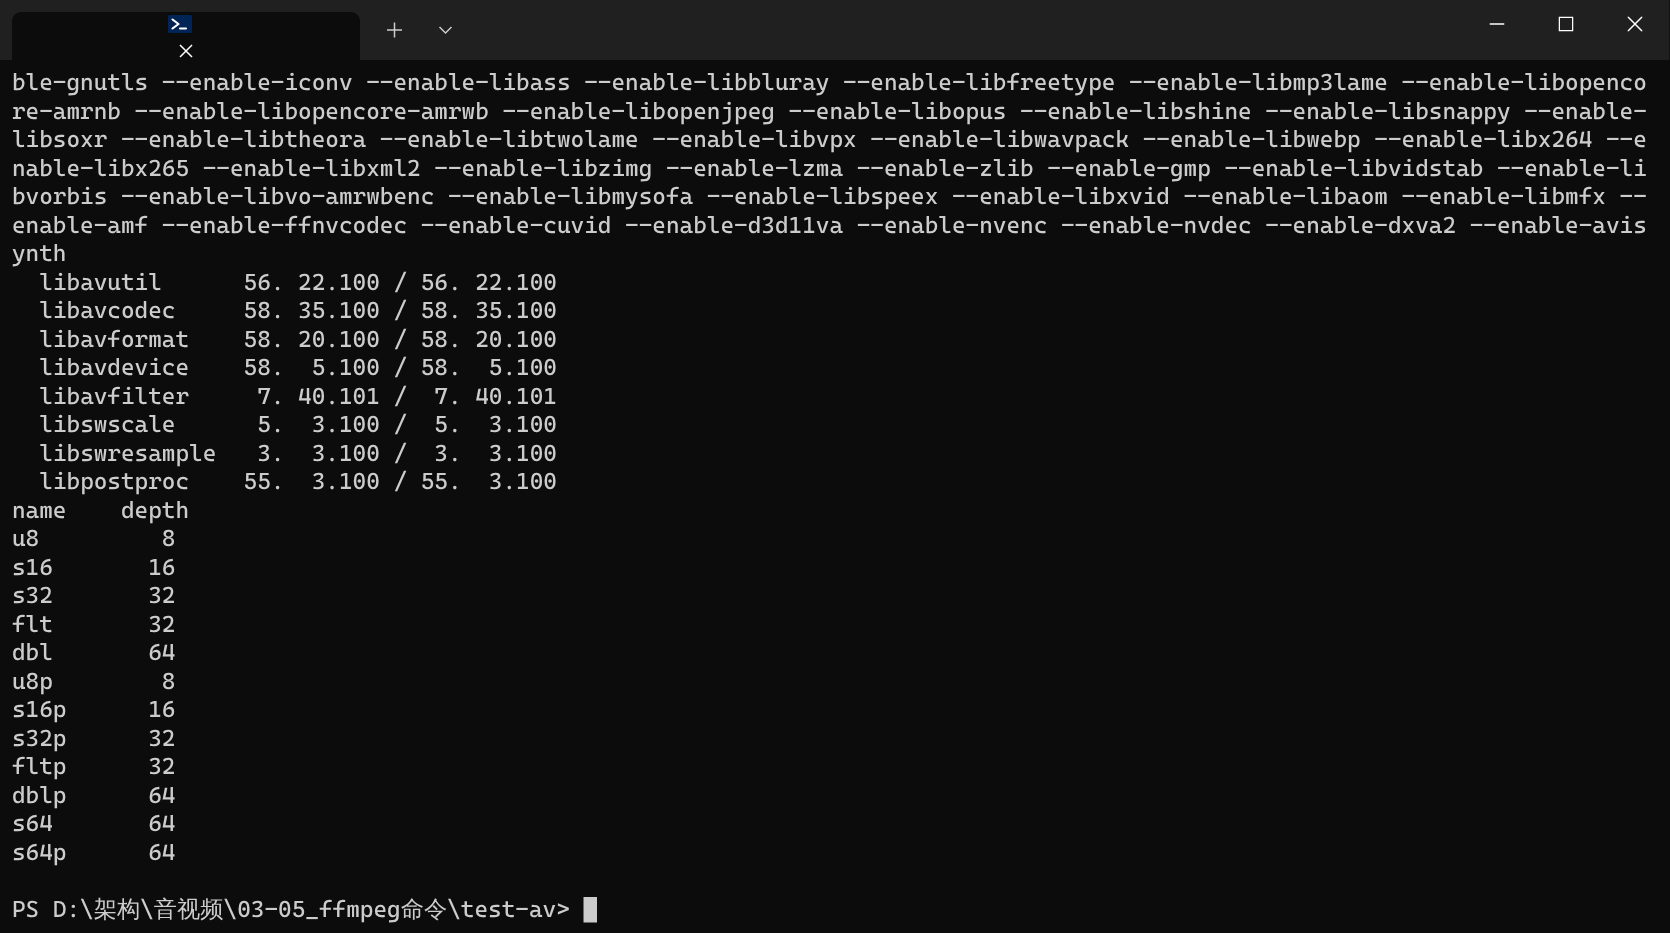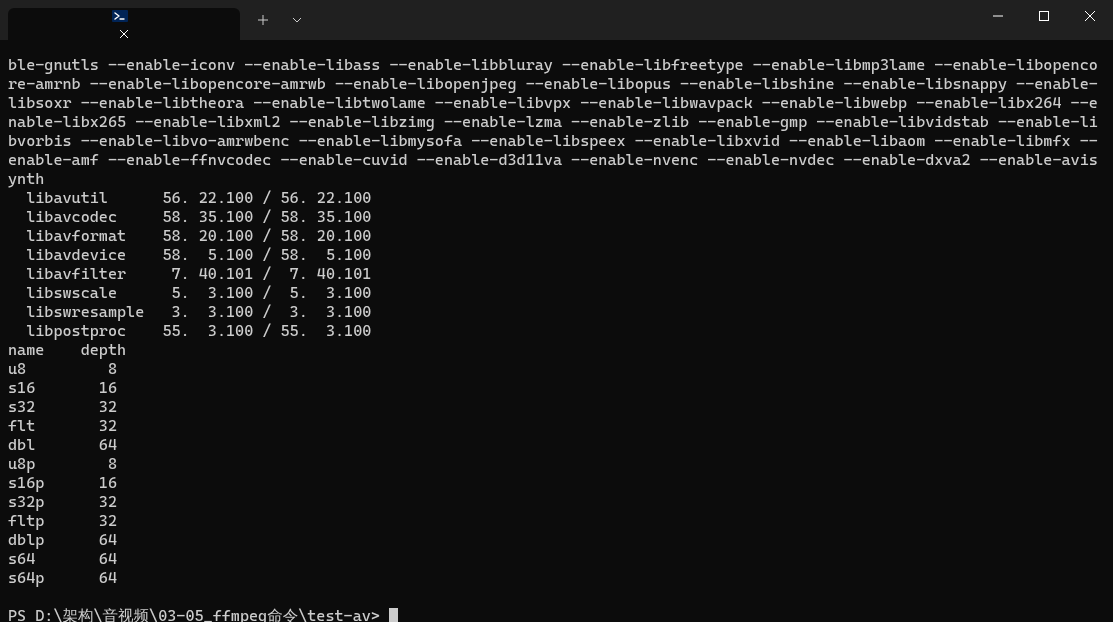--- a/index.html
+++ b/index.html
@@ -92,21 +92,21 @@
       justify-content: center;
       color: #ffffff;
       cursor: pointer;
     }
     .terminal {
       flex: 1;
       background: #0c0c0c;
       color: #cccccc;
       font-size: 15.5px;
       line-height: 19px;
-      padding: 16px 8px 8px 8px;
+      padding: 6px 8px 8px 8px;
       white-space: pre-wrap;
       word-break: break-all;
       font-weight: 500;
       overflow: hidden;
     }
     .cursor {
       display: inline-block;
       width: 9px;
       height: 17px;
       background: #cccccc;

